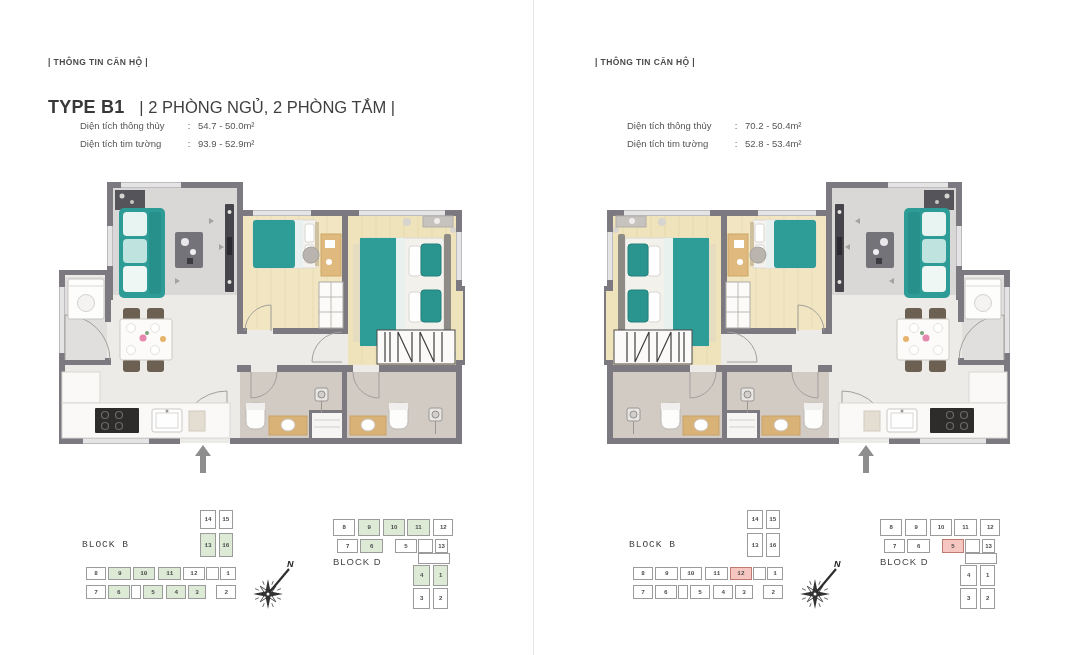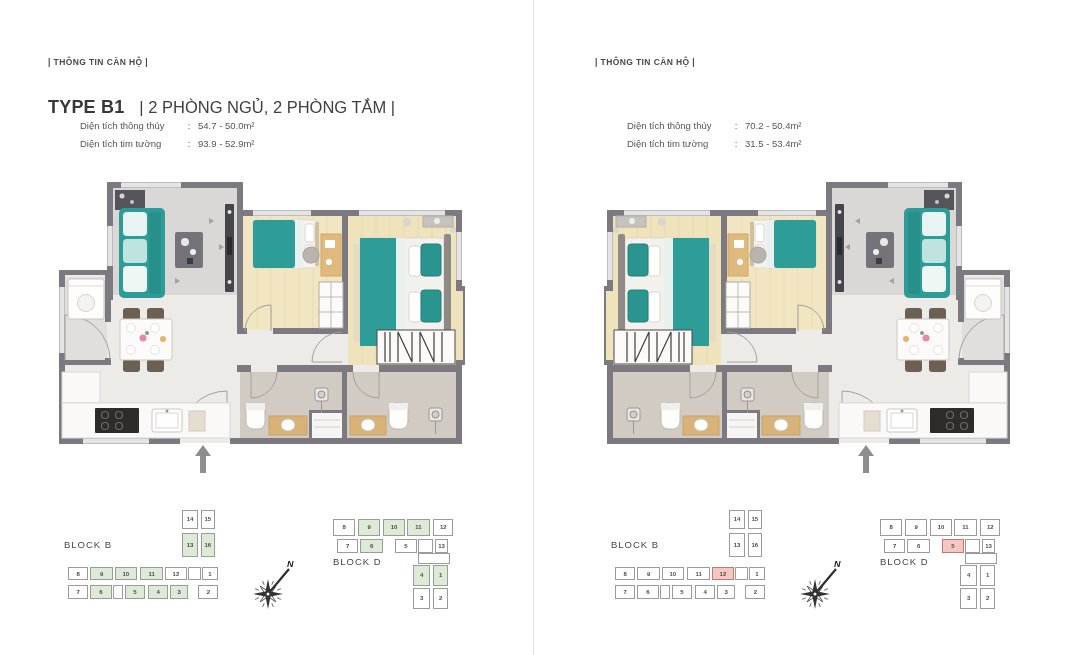--- a/index.html
+++ b/index.html
@@ -21,21 +21,21 @@
   .spec-row { display:flex; font-size:9.5px; color:#555; height:17.5px; align-items:center; }
   .spec-label { width:100px; }
   .spec-colon { width:18px; text-align:center; }
   .spec-value { }
 
   .floorplan { position:absolute; left:57px; top:182px; width:408px; height:295px; }
   .floorplan svg { width:100%; height:100%; display:block; }
   .floorplan.mirror svg { transform:scaleX(-1); }
 
   .block { position:absolute; }
-  .block-b { left:62px; top:506px; width:160px; height:98px; }
+  .block-b { left:80px; top:506px; width:160px; height:98px;font-family:Liberation Mono, monospace; }
   .block-d { left:330px; top:516px; width:125px; height:98px; }
   .block-label { position:absolute; font-size:9.5px; letter-spacing:1px; color:#454545; white-space:nowrap; }
   .block-b .block-label { left:2px; top:33px; }
   .block-d .block-label { left:3px; top:40px; }
   .units { position:absolute; inset:0; }
   .unit { position:absolute; background:#fff; border:1px solid #9b9b9b;
           display:flex; align-items:center; justify-content:center;
           font-size:6px; font-weight:bold; color:#4a4a4a; }
 
   .compass { position:absolute; left:248px; top:556px; width:48px; height:60px; }
@@ -336,21 +336,21 @@
       <div class="info-label">| THÔNG TIN CĂN HỘ |</div>
       <div class="specs">
         <div class="spec-row">
           <span class="spec-label">Diện tích thông thủy</span>
           <span class="spec-colon">:</span>
           <span class="spec-value">70.2 - 50.4m²</span>
         </div>
         <div class="spec-row">
           <span class="spec-label">Diện tích tim tường</span>
           <span class="spec-colon">:</span>
-          <span class="spec-value">31.5 - 53.4m²</span>
+          <span class="spec-value">52.8 - 53.4m²</span>
         </div>
       </div>
       <div class="floorplan mirror">
         <svg viewBox="0 0 408 295">
             <use href="#floorplan-art"></use>
           </svg>
       </div>
       <div class="block block-b">
         <div class="block-label">BLOCK B</div>
         <div class="units">

